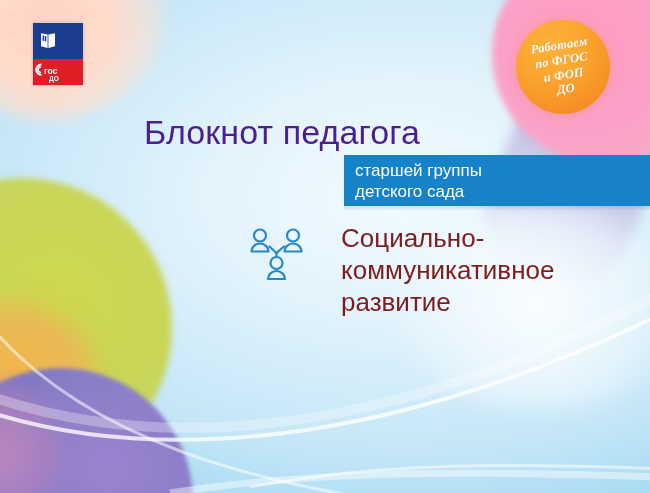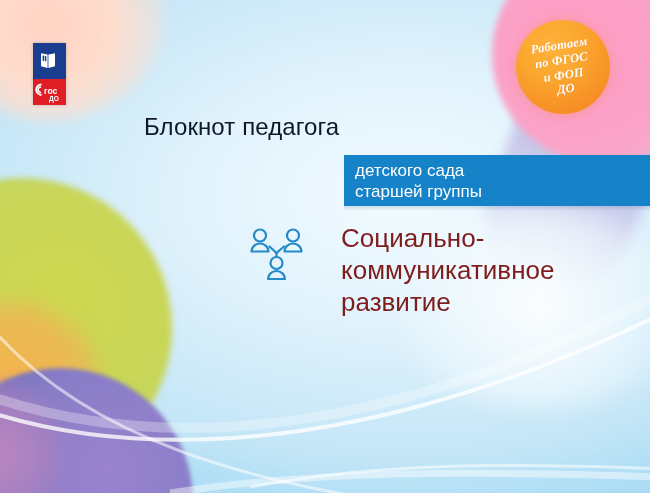--- a/index.html
+++ b/index.html
@@ -113,24 +113,23 @@
     position: absolute;
     inset: 0;
     pointer-events: none;
   }
 
   
   .logo {
     position: absolute;
     left: 33px;
     top: 23px;
-    width: 33px;
+    width: 50px;
     height: 62px;
     box-shadow: 0 0 3px rgba(40,60,110,0.25);
-    margin-top: 20px;
   }
   .logo-top {
     position: relative;
     height: 36px;
     background: #1b3d8f;
   }
   .logo-bottom {
     position: relative;
     height: 26px;
     background: #e01e26;
@@ -175,23 +174,23 @@
     text-align: center;
     letter-spacing: 0.2px;
     text-shadow: 0 0 1px rgba(200,90,10,0.25);
   }
 
   
   .title-main {
     position: absolute;
     left: 144px;
     top: 113px;
-    font-size: 24px;
+    font-size: 34px;
     font-weight: 400;
-    color: #0f172a;
+    color: #4c1d95;
     letter-spacing: 0.1px;
     white-space: nowrap;
   }
 
   .banner {
     position: absolute;
     left: 344px;
     top: 155px;
     width: 306px;
     height: 51px;
@@ -283,22 +282,22 @@
       <div>по ФГОС</div>
       <div>и ФОП</div>
       <div>ДО</div>
     </div>
   </div>
 
   <div class="title-main">Блокнот педагога</div>
 
   <div class="banner-shadow"></div>
   <div class="banner">
+    <div class="banner-line">старшей группы</div>
     <div class="banner-line">детского сада</div>
-    <div class="banner-line">старшей группы</div>
   </div>
 
   <svg class="people-icon" viewBox="0 0 58 62">
     <g fill="none" stroke="#2489c8" stroke-width="2.2" stroke-linecap="round" stroke-linejoin="round">
 
       <circle cx="11" cy="9.5" r="6"></circle>
       <path d="M2.5 25.5 a8.5 8 0 0 1 17 0 Z"></path>
 
       <circle cx="44" cy="9.5" r="6"></circle>
       <path d="M35.5 25.5 a8.5 8 0 0 1 17 0 Z"></path>

